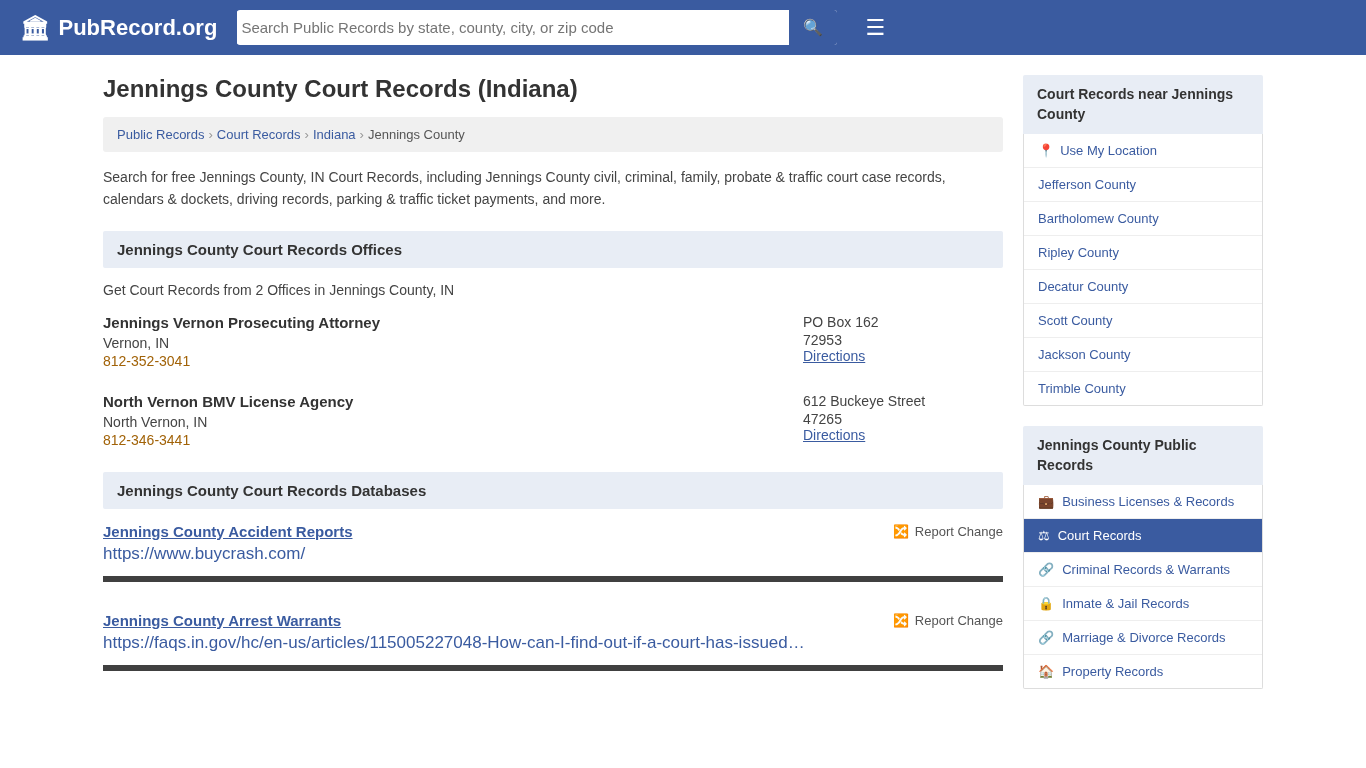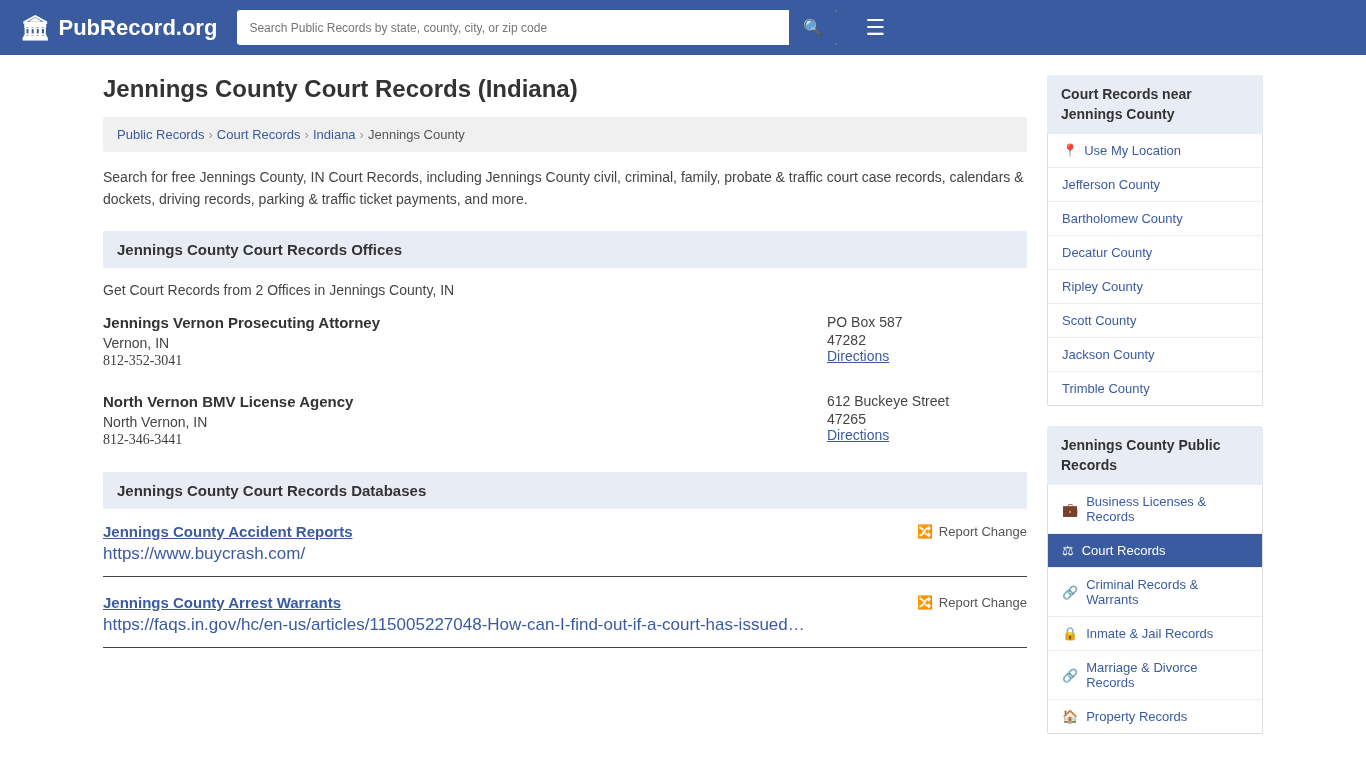--- a/index.html
+++ b/index.html
@@ -31,22 +31,22 @@
       align-items: center;
       background: #fff;
       border-radius: 3px;
       overflow: hidden;
       max-width: 600px;
     }
     .search-bar input {
       flex: 1;
       border: none;
       outline: none;
-      padding: 8px 12px;
-      font-size: 12px;
+      padding: 8px 4px;
+      font-size: 15px;
       color: #ec4899;
     }
     .search-btn {
       background: #3a5ba0;
       border: none;
       padding: 8px 14px;
       cursor: pointer;
       color: #fff;
       font-size: 16px;
     }
@@ -133,40 +133,40 @@
       margin-bottom: 4px;
     }
     .office-row {
       display: flex;
       justify-content: space-between;
       align-items: flex-start;
     }
     .office-left { flex: 1; }
     .office-right { text-align: left; min-width: 200px; }
     .office-city { color: #444; margin-bottom: 2px; }
-    .office-phone { color: #404040; margin-bottom: 4px; font-family: Liberation Serif, serif; }
+    .office-phone { color: #a16207; margin-bottom: 4px; }
     .office-address { color: #444; margin-bottom: 2px; }
     .office-zip { color: #444; }
     .directions-link {
       color: #3a5ba0;
       text-decoration: underline;
       cursor: pointer;
     }
 
     .databases-intro {
       font-size: 14px;
       color: #444;
       line-height: 1.6;
       margin-bottom: 18px;
     }
 
     
     .db-entry {
-      margin-bottom: 17px;
-      border-bottom: 1px solid #404040;
+      margin-bottom: 30px;
+      border-bottom: 6px solid #404040;
       padding-bottom: 12px;
     }
     .db-entry-header {
       display: flex;
       justify-content: space-between;
       align-items: center;
       margin-bottom: 4px;
     }
     .db-title {
       font-size: 15px;
@@ -183,21 +183,21 @@
       font-size: 13px;
       cursor: pointer;
     }
     .db-url {
       color: #3a5ba0;
       font-size: 17px;
     }
 
     
     .sidebar {
-      width: 216px;
+      width: 240px;
       flex-shrink: 0;
     }
 
     .sidebar-section-title {
       background: #e8edf5;
       padding: 10px 14px;
       font-size: 14px;
       font-weight: bold;
       color: #333;
       margin-bottom: 0;
@@ -277,22 +277,22 @@
     <p class="offices-intro">Get Court Records from 2 Offices in Jennings County, IN</p>
 
     <div class="office-entry">
       <div class="office-row">
         <div class="office-left">
           <div class="office-name">Jennings Vernon Prosecuting Attorney</div>
           <div class="office-city">Vernon, IN</div>
           <div class="office-phone">812-352-3041</div>
         </div>
         <div class="office-right">
-          <div class="office-address">PO Box 587</div>
-          <div class="office-zip">47282</div>
+          <div class="office-address">PO Box 162</div>
+          <div class="office-zip">72953</div>
           <a class="directions-link" href="#">Directions</a>
         </div>
       </div>
     </div>
 
     <div class="office-entry">
       <div class="office-row">
         <div class="office-left">
           <div class="office-name">North Vernon BMV License Agency</div>
           <div class="office-city">North Vernon, IN</div>
@@ -342,24 +342,24 @@
           <span>Use My Location</span>
         </div>
       </li>
       <li>
         <a href="#">Jefferson County</a>
       </li>
       <li>
         <a href="#">Bartholomew County</a>
       </li>
       <li>
+        <a href="#">Ripley County</a>
+      </li>
+      <li>
         <a href="#">Decatur County</a>
-      </li>
-      <li>
-        <a href="#">Ripley County</a>
       </li>
       <li>
         <a href="#">Scott County</a>
       </li>
       <li>
         <a href="#">Jackson County</a>
       </li>
       <li>
         <a href="#">Trimble County</a>
       </li>

